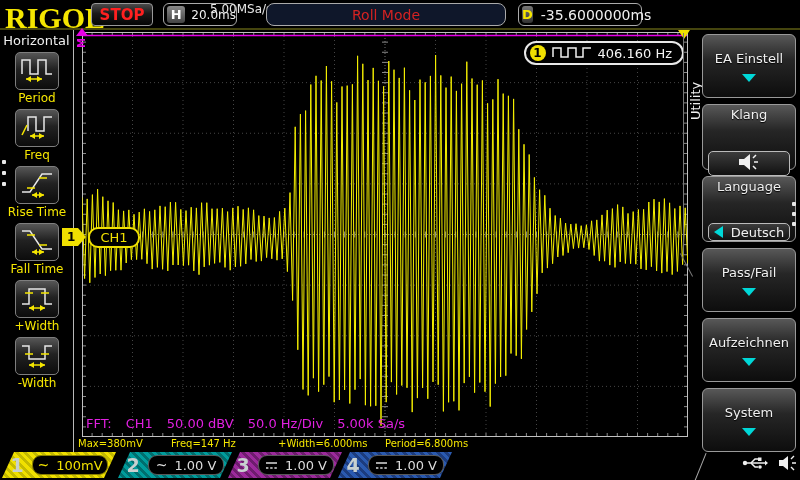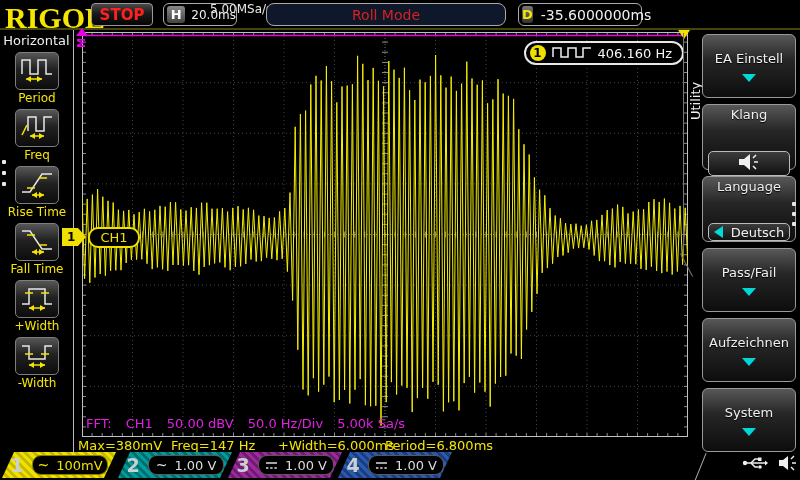--- a/index.html
+++ b/index.html
@@ -92,21 +92,21 @@
           border-top:8px solid #00d8d8; }
   .tri-left { width:0; height:0; border-top:6px solid transparent; border-bottom:6px solid transparent;
           border-right:9px solid #00d8d8; }
   .sub-btn { width:82px; height:36px; margin-top:9px; background:linear-gradient(#3c3c3c,#111);
           border:1px solid #bbb; border-radius:5px; display:flex; align-items:center;
           justify-content:center; gap:8px; }
   .page-dots-right { position:absolute; left:792px; top:202px; display:flex; flex-direction:column; gap:6px; }
 
   
   .meas-row { position:absolute; left:0; top:438px; width:800px; height:14px; }
-  .meas-row span { position:absolute; color:#f5e600; font-size:13px; white-space:nowrap; }
+  .meas-row span { position:absolute; color:#f5e600; font-size:10px; white-space:nowrap; }
   .chan-bar { position:absolute; left:0; top:452px; width:800px; height:26px; }
   .chan { position:absolute; top:0; width:114px; height:26px;
           clip-path:polygon(12px 0, 100% 0, calc(100% - 12px) 100%, 0 100%);
           display:flex; align-items:center; }
   .chan .num { width:30px; text-align:center; font-size:19px; font-weight:bold; }
   .chan .val-box { width:76px; height:20px; background:#000; border-radius:9px;
           border:1px solid rgba(255,255,255,.35); display:flex; align-items:center;
           justify-content:center; gap:7px; font-size:13px; }
   .ch1-bg { background:repeating-linear-gradient(45deg,#f0e000 0 3px,#c4ba00 3px 6px); }
   .ch2-bg { background:repeating-linear-gradient(45deg,#009c9c 0 3px,#006e6e 3px 6px); }

